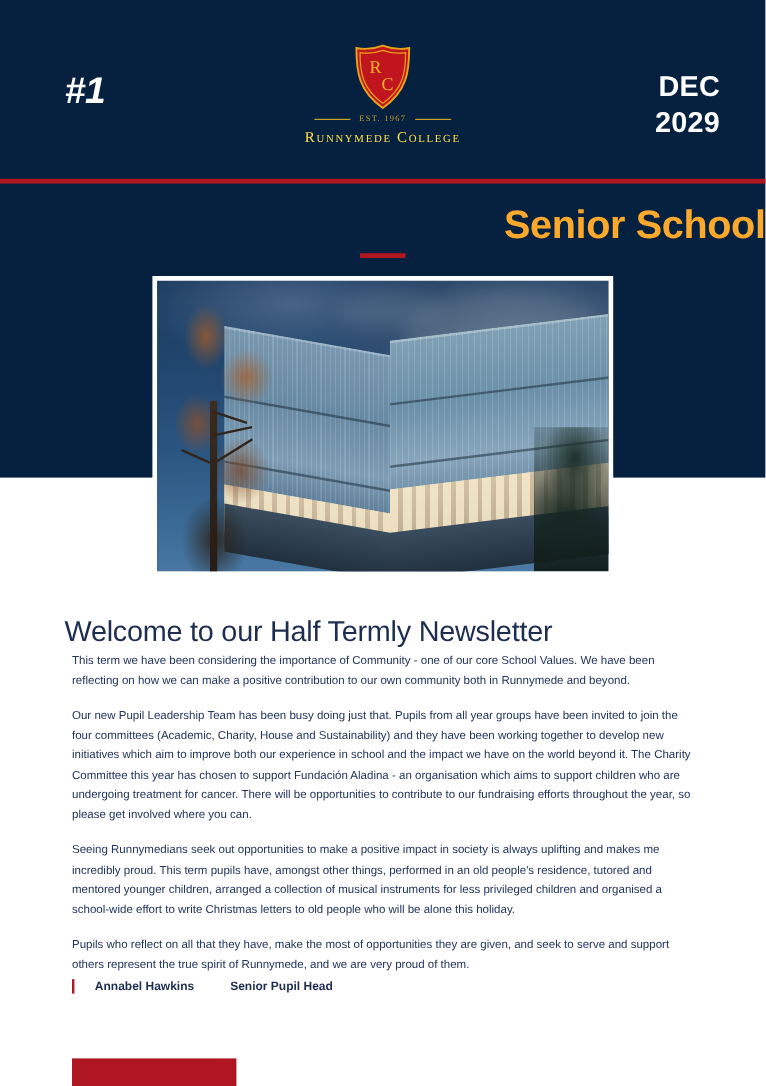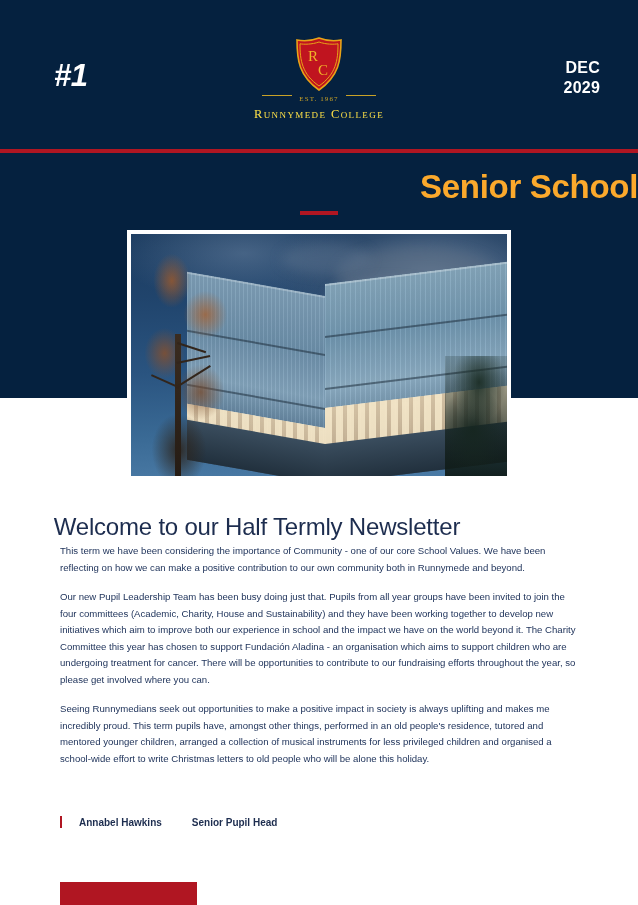--- a/index.html
+++ b/index.html
@@ -39,21 +39,21 @@
     font-style: italic;
     letter-spacing: -0.5px;
     line-height: 1;
   }
 
   .issue-date {
     position: absolute;
     right: 38px;
     top: 58px;
     color: #ffffff;
-    font-size: 16px;
+    font-size: 24px;
     font-weight: 700;
     line-height: 1.25;
     text-align: right;
     letter-spacing: 0.2px;
   }
 
   
   .logo-block {
     position: absolute;
     left: 50%;
@@ -61,21 +61,21 @@
     transform: translateX(-50%);
     width: 200px;
     text-align: center;
   }
   .crest {
     display: block;
     margin: 0 auto;
   }
   .est-row {
     display: flex;
-    align-items: flex-start;
+    align-items: center;
     justify-content: center;
     gap: 7px;
     margin-top: 3px;
   }
   .est-line {
     width: 30px;
     height: 1px;
     background: #c9a227;
   }
   .est-text {
@@ -394,20 +394,21 @@
 </div>
 
 <div class="content">
 
   <h1 class="welcome-heading">Welcome to our Half Termly Newsletter</h1>
 
   <div class="body-copy">
     <p>This term we have been considering the importance of Community - one of our core School Values. We have been reflecting on how we can make a positive contribution to our own community both in Runnymede and beyond.</p>
     <p>Our new Pupil Leadership Team has been busy doing just that. Pupils from all year groups have been invited to join the four committees (Academic, Charity, House and Sustainability)  and they have been working together to develop new initiatives which aim to improve both our experience in school and the impact we have on the world beyond it. The Charity Committee this year has chosen to support Fundación Aladina - an organisation which aims to support children who are undergoing treatment for cancer. There will be opportunities to contribute to our fundraising efforts throughout the year, so please get involved where you can.</p>
     <p>Seeing Runnymedians seek out opportunities to make a positive impact in society is always uplifting and makes me incredibly proud. This term pupils have, amongst other things, performed in an old people's residence, tutored and mentored younger children, arranged a collection of musical instruments for less privileged children and organised a school-wide effort to write Christmas letters to old people who will be alone this holiday.</p>
+    <p>Pupils who reflect on all that they have, make the most of opportunities they are given, and seek to serve and support others represent the true spirit of Runnymede, and we are very proud of them.</p>
   </div>
 
   <div class="signature">
     <span class="sig-bar"></span>
     <span class="sig-name">Annabel Hawkins</span>
     <span class="sig-role">Senior Pupil Head</span>
   </div>
 </div>
 
 <div class="footer-block"></div>

